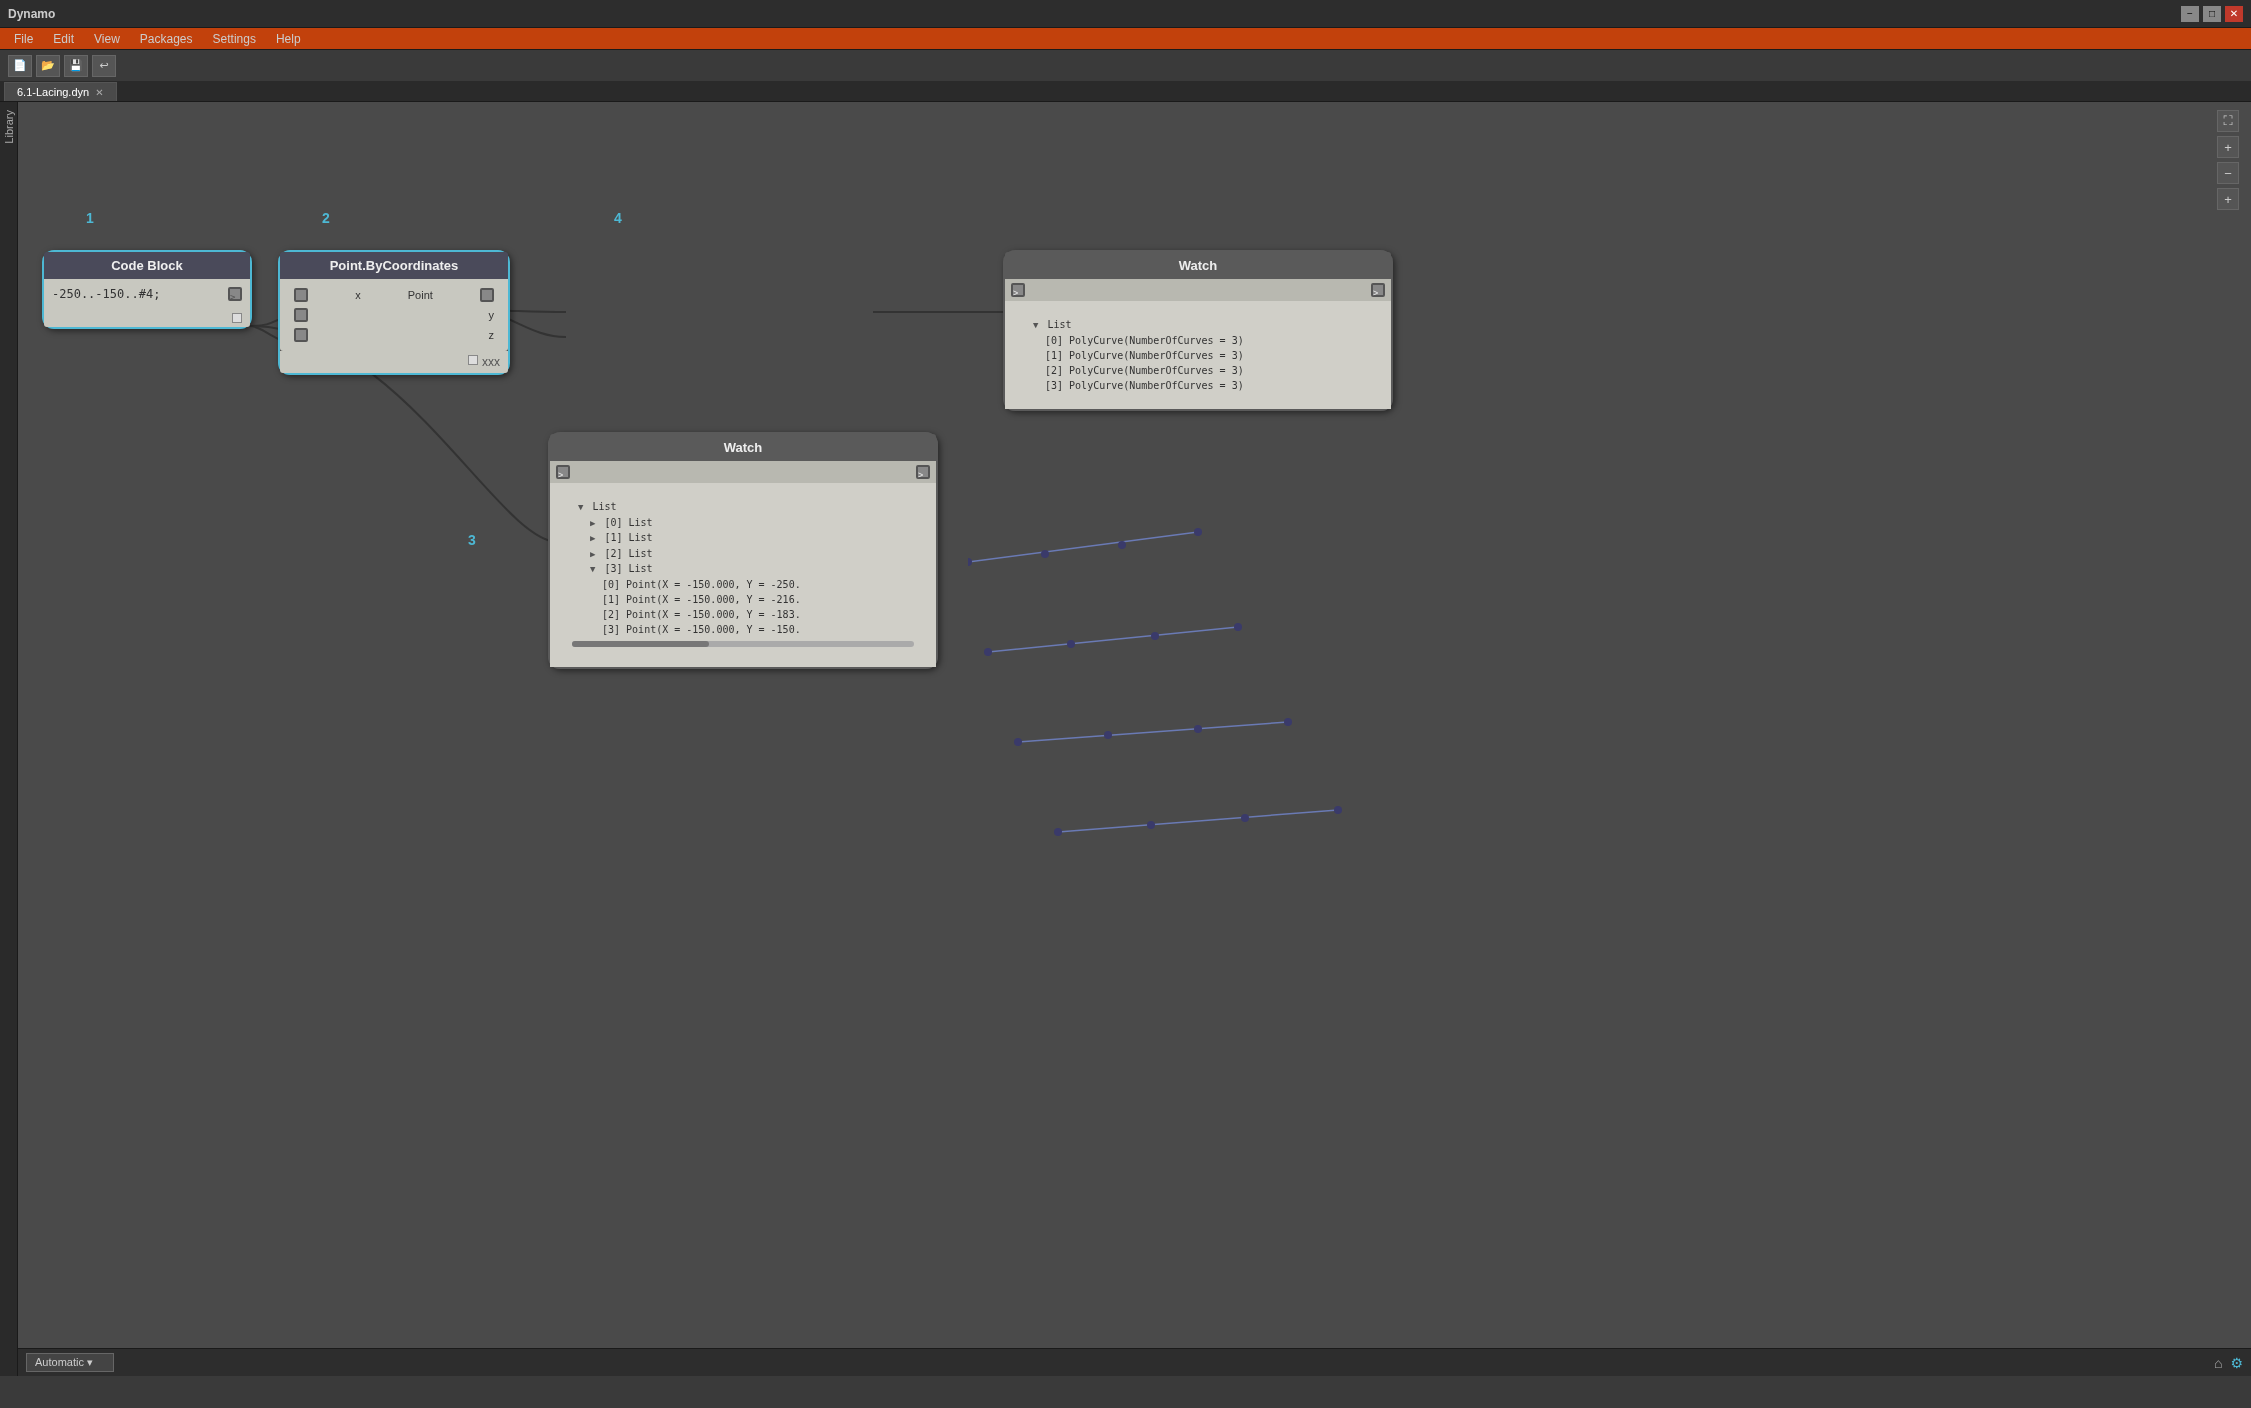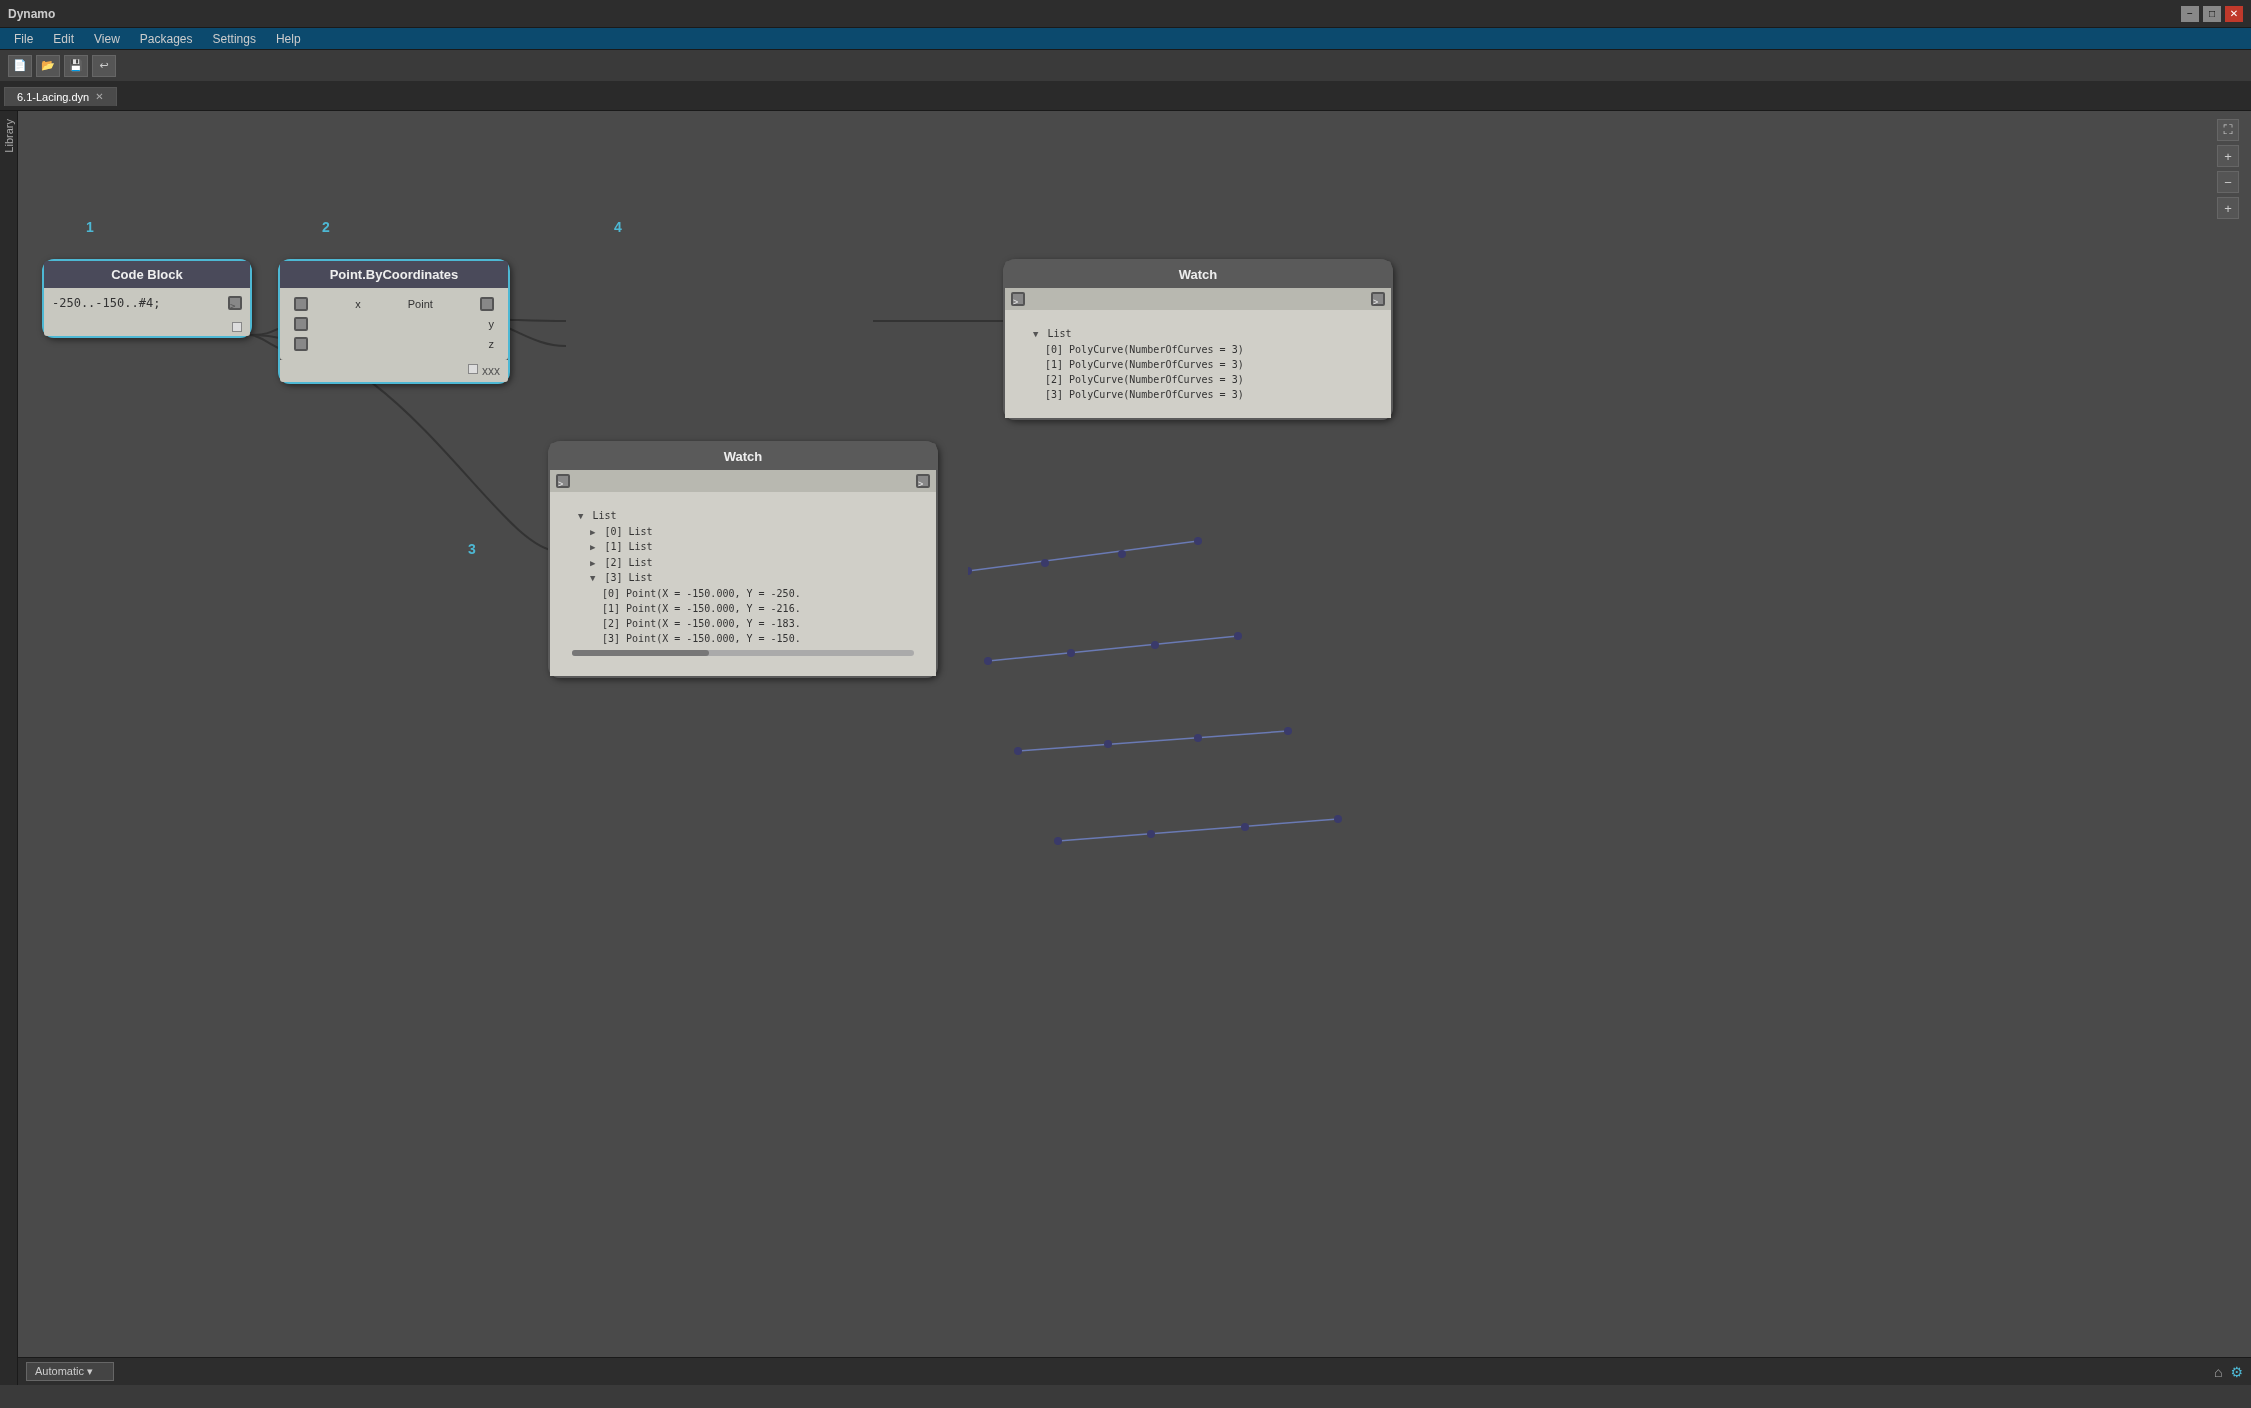--- a/index.html
+++ b/index.html
@@ -26,21 +26,21 @@
     }
     .title-bar .app-name { font-weight: bold; margin-right: 16px; }
     .title-bar-controls { margin-left: auto; display: flex; gap: 4px; }
     .title-btn { width: 18px; height: 16px; border: none; cursor: pointer; font-size: 10px; }
     .title-btn.minimize { background: #888; }
     .title-btn.maximize { background: #888; }
     .title-btn.close { background: #c0392b; color: white; }
 
     
     .menu-bar {
-      background: #0c4a6e;
+      background: #c2410c;
       height: 22px;
       display: flex;
       align-items: center;
       padding: 0 4px;
       border-bottom: 1px solid #1a1a1a;
     }
     .menu-item {
       padding: 2px 10px;
       cursor: pointer;
       font-size: 12px;
@@ -66,21 +66,21 @@
       cursor: pointer;
       display: flex;
       align-items: center;
       justify-content: center;
       font-size: 11px;
     }
 
     
     .tab-bar {
       background: #2a2a2a;
-      height: 29px;
+      height: 20px;
       display: flex;
       align-items: center;
       padding: 0 4px;
       border-bottom: 1px solid #1a1a1a;
     }
     .tab {
       background: #3d3d3d;
       border: 1px solid #555;
       border-bottom: none;
       padding: 3px 12px;

